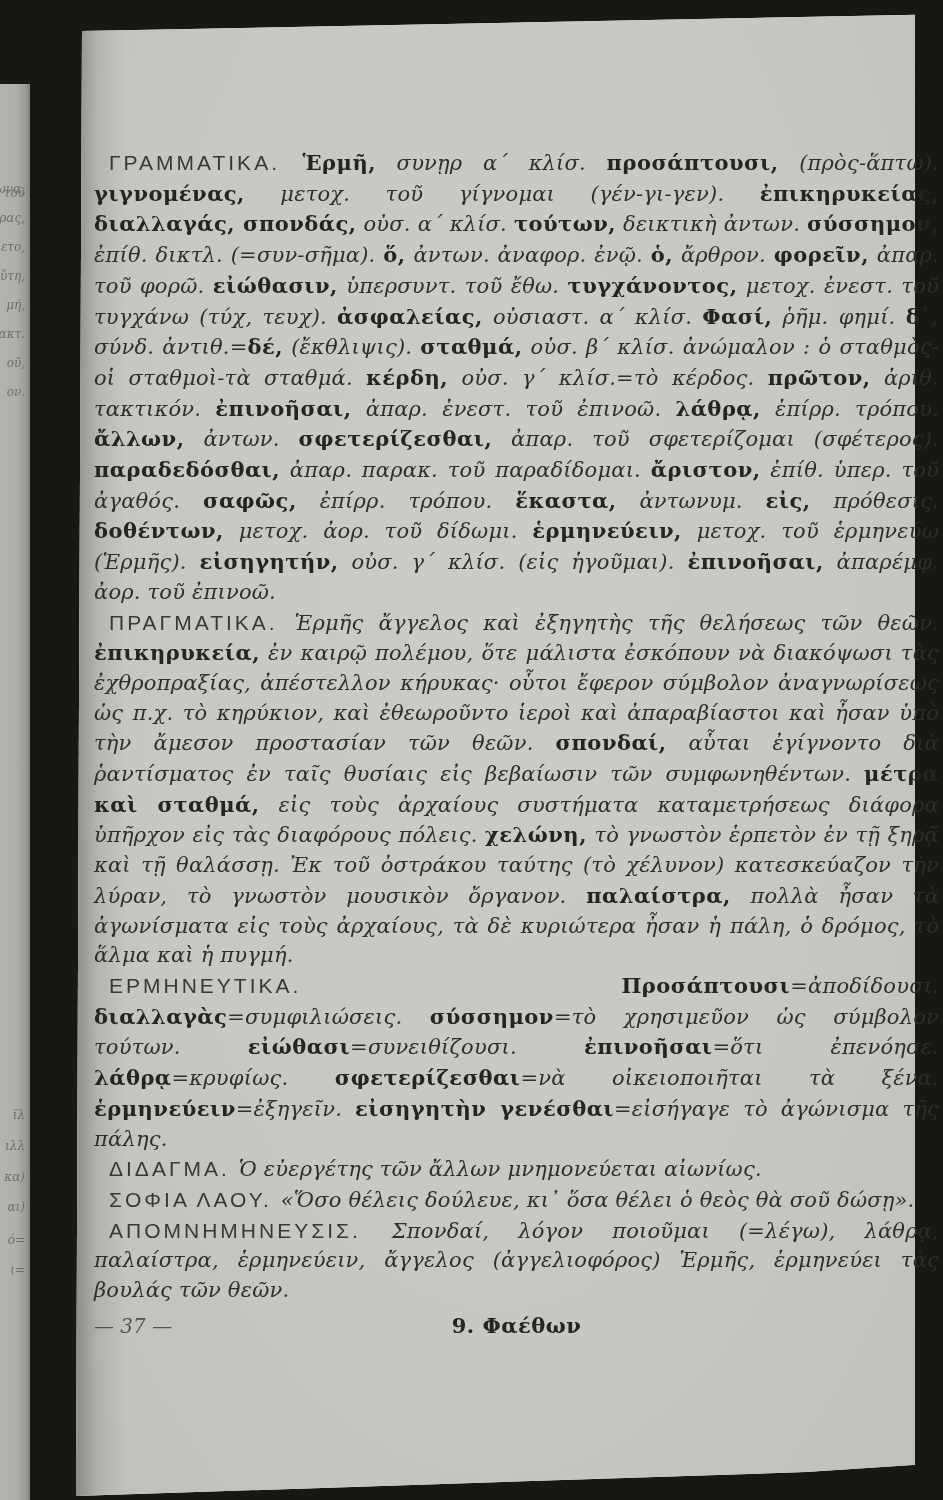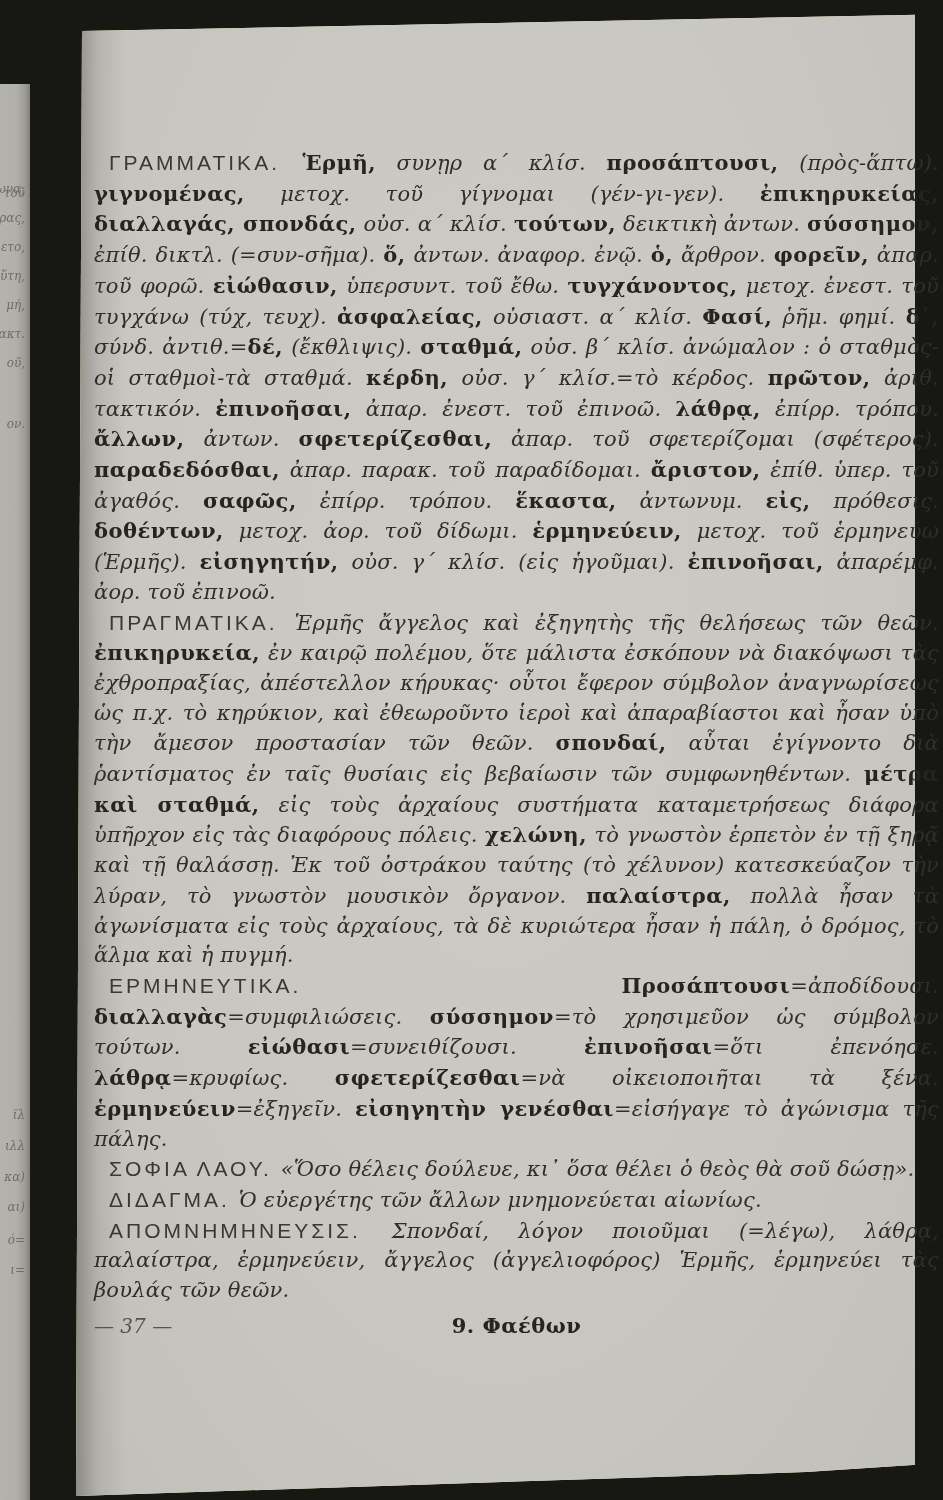--- a/index.html
+++ b/index.html
@@ -84,38 +84,38 @@
 
   <div class="facing-edge">
       <div class="frag" style="top: 68px; margin-top: 34px;">τοῦ</div>
       <div class="frag" style="top: 98px;">ωνα,</div>
       <div class="frag" style="top: 127px;">ύρας,</div>
       <div class="frag" style="top: 156px;">ετο,</div>
       <div class="frag" style="top: 185px;">αὕτη,</div>
       <div class="frag" style="top: 214px; margin-left: 28px;">μή,</div>
       <div class="frag" style="top: 243px;">ακτ.</div>
       <div class="frag" style="top: 272px;">οῦ,</div>
-      <div class="frag" style="top: 301px; margin-top: 32px;">ον.</div>
+      <div class="frag" style="top: 301px;">ον.</div>
       <div class="frag" style="top: 1024px;">ϊλ</div>
       <div class="frag" style="top: 1055px; text-align: right;">ιλλ</div>
       <div class="frag" style="top: 1086px;">κα)</div>
       <div class="frag" style="top: 1116px;">αι)</div>
       <div class="frag" style="top: 1149px;">ό=</div>
       <div class="frag" style="top: 1179px;">ι=</div>
     </div>
 
   <div class="page">
     <div class="page-inner"></div>
 
     <div class="page-text">
         <p class="para"><span class="seg-h">ΓΡΑΜΜΑΤΙΚΑ. </span><span class="seg-b">Ἑρμῆ,</span><span class="seg-i"> συνῃρ α΄ κλίσ. </span><span class="seg-b">προσάπτουσι,</span><span class="seg-i"> (πρὸς-ἅπτω). </span><span class="seg-b">γιγνομένας,</span><span class="seg-i"> μετοχ. τοῦ γίγνομαι (γέν-γι-γεν). </span><span class="seg-b">ἐπικηρυκείας, διαλλαγάς, σπονδάς,</span><span class="seg-i"> οὐσ. α΄ κλίσ. </span><span class="seg-b">τούτων,</span><span class="seg-i"> δεικτικὴ ἀντων. </span><span class="seg-b">σύσσημον,</span><span class="seg-i"> ἐπίθ. δικτλ. (=συν-σῆμα). </span><span class="seg-b">ὅ,</span><span class="seg-i"> ἀντων. ἀναφορ. ἐνῷ. </span><span class="seg-b">ὁ,</span><span class="seg-i"> ἄρθρον. </span><span class="seg-b">φορεῖν,</span><span class="seg-i"> ἀπαρ. τοῦ φορῶ. </span><span class="seg-b">εἰώθασιν,</span><span class="seg-i"> ὑπερσυντ. τοῦ ἔθω. </span><span class="seg-b">τυγχάνοντος,</span><span class="seg-i"> μετοχ. ἐνεστ. τοῦ τυγχάνω (τύχ, τευχ). </span><span class="seg-b">ἀσφαλείας,</span><span class="seg-i"> οὐσιαστ. α΄ κλίσ. </span><span class="seg-b">Φασί,</span><span class="seg-i"> ῥῆμ. φημί. </span><span class="seg-b">δ᾽,</span><span class="seg-i"> σύνδ. ἀντιθ.=</span><span class="seg-b">δέ,</span><span class="seg-i"> (ἔκθλιψις). </span><span class="seg-b">σταθμά,</span><span class="seg-i"> οὐσ. β΄ κλίσ. ἀνώμαλον : ὁ σταθμὸς-οἱ σταθμοὶ-τὰ σταθμά. </span><span class="seg-b">κέρδη,</span><span class="seg-i"> οὐσ. γ΄ κλίσ.=τὸ κέρδος. </span><span class="seg-b">πρῶτον,</span><span class="seg-i"> ἀριθ. τακτικόν. </span><span class="seg-b">ἐπινοῆσαι,</span><span class="seg-i"> ἀπαρ. ἐνεστ. τοῦ ἐπινοῶ. </span><span class="seg-b">λάθρᾳ,</span><span class="seg-i"> ἐπίρρ. τρόπου. </span><span class="seg-b">ἄλλων,</span><span class="seg-i"> ἀντων. </span><span class="seg-b">σφετερίζεσθαι,</span><span class="seg-i"> ἀπαρ. τοῦ σφετερίζομαι (σφέτερος). </span><span class="seg-b">παραδεδόσθαι,</span><span class="seg-i"> ἀπαρ. παρακ. τοῦ παραδίδομαι. </span><span class="seg-b">ἄριστον,</span><span class="seg-i"> ἐπίθ. ὑπερ. τοῦ ἀγαθός. </span><span class="seg-b">σαφῶς,</span><span class="seg-i"> ἐπίρρ. τρόπου. </span><span class="seg-b">ἕκαστα,</span><span class="seg-i"> ἀντωνυμ. </span><span class="seg-b">εἰς,</span><span class="seg-i"> πρόθεσις. </span><span class="seg-b">δοθέντων,</span><span class="seg-i"> μετοχ. ἀορ. τοῦ δίδωμι. </span><span class="seg-b">ἑρμηνεύειν,</span><span class="seg-i"> μετοχ. τοῦ ἑρμηνεύω (Ἑρμῆς). </span><span class="seg-b">εἰσηγητήν,</span><span class="seg-i"> οὐσ. γ΄ κλίσ. (εἰς ἡγοῦμαι). </span><span class="seg-b">ἐπινοῆσαι,</span><span class="seg-i"> ἀπαρέμφ. ἀορ. τοῦ ἐπινοῶ.</span></p>
         <p class="para"><span class="seg-h">ΠΡΑΓΜΑΤΙΚΑ. </span><span class="seg-i">Ἑρμῆς ἄγγελος καὶ ἐξηγητὴς τῆς θελήσεως τῶν θεῶν. </span><span class="seg-b">ἐπικηρυκεία,</span><span class="seg-i"> ἐν καιρῷ πολέμου, ὅτε μάλιστα ἐσκόπουν νὰ διακόψωσι τὰς ἐχθροπραξίας, ἀπέστελλον κήρυκας· οὗτοι ἔφερον σύμβολον ἀναγνωρίσεως ὡς π.χ. τὸ κηρύκιον, καὶ ἐθεωροῦντο ἱεροὶ καὶ ἀπαραβίαστοι καὶ ἦσαν ὑπὸ τὴν ἄμεσον προστασίαν τῶν θεῶν. </span><span class="seg-b">σπονδαί,</span><span class="seg-i"> αὗται ἐγίγνοντο διὰ ῥαντίσματος ἐν ταῖς θυσίαις εἰς βεβαίωσιν τῶν συμφωνηθέντων. </span><span class="seg-b">μέτρα καὶ σταθμά,</span><span class="seg-i"> εἰς τοὺς ἀρχαίους συστήματα καταμετρήσεως διάφορα ὑπῆρχον εἰς τὰς διαφόρους πόλεις. </span><span class="seg-b">χελώνη,</span><span class="seg-i"> τὸ γνωστὸν ἑρπετὸν ἐν τῇ ξηρᾷ καὶ τῇ θαλάσσῃ. Ἐκ τοῦ ὀστράκου ταύτης (τὸ χέλυνον) κατεσκεύαζον τὴν λύραν, τὸ γνωστὸν μουσικὸν ὄργανον. </span><span class="seg-b">παλαίστρα,</span><span class="seg-i"> πολλὰ ἦσαν τὰ ἀγωνίσματα εἰς τοὺς ἀρχαίους, τὰ δὲ κυριώτερα ἦσαν ἡ πάλη, ὁ δρόμος, τὸ ἅλμα καὶ ἡ πυγμή.</span></p>
         <p class="para"><span class="seg-h">ΕΡΜΗΝΕΥΤΙΚΑ. </span><span class="seg-b">Προσάπτουσι</span><span class="seg-i">=ἀποδίδουσι. </span><span class="seg-b">διαλλαγὰς</span><span class="seg-i">=συμφιλιώσεις. </span><span class="seg-b">σύσσημον</span><span class="seg-i">=τὸ χρησιμεῦον ὡς σύμβολον τούτων. </span><span class="seg-b">εἰώθασι</span><span class="seg-i">=συνειθίζουσι. </span><span class="seg-b">ἐπινοῆσαι</span><span class="seg-i">=ὅτι ἐπενόησε. </span><span class="seg-b">λάθρᾳ</span><span class="seg-i">=κρυφίως. </span><span class="seg-b">σφετερίζεσθαι</span><span class="seg-i">=νὰ οἰκειοποιῆται τὰ ξένα. </span><span class="seg-b">ἑρμηνεύειν</span><span class="seg-i">=ἐξηγεῖν. </span><span class="seg-b">εἰσηγητὴν γενέσθαι</span><span class="seg-i">=εἰσήγαγε τὸ ἀγώνισμα τῆς πάλης.</span></p>
+        <p class="para"><span class="seg-h">ΔΙΔΑΓΜΑ. </span><span class="seg-i">Ὁ εὐεργέτης τῶν ἄλλων μνημονεύεται αἰωνίως.</span></p>
         <p class="para"><span class="seg-h">ΣΟΦΙΑ ΛΑΟΥ. </span><span class="seg-i">«Ὅσο θέλεις δούλευε, κι᾿ ὅσα θέλει ὁ θεὸς θὰ σοῦ δώσῃ».</span></p>
-        <p class="para"><span class="seg-h">ΔΙΔΑΓΜΑ. </span><span class="seg-i">Ὁ εὐεργέτης τῶν ἄλλων μνημονεύεται αἰωνίως.</span></p>
         <p class="para"><span class="seg-h">ΑΠΟΜΝΗΜΗΝΕΥΣΙΣ. </span><span class="seg-i">Σπονδαί, λόγον ποιοῦμαι (=λέγω), λάθρᾳ, παλαίστρα, ἑρμηνεύειν, ἄγγελος (ἀγγελιοφόρος) Ἑρμῆς, ἑρμηνεύει τὰς βουλάς τῶν θεῶν.</span></p>
         <p class="para center"><span class="seg-b">9. Φαέθων</span></p>
       </div>
 
     <div class="page-number">— 37 —</div>
   </div>
 
 </div>
 
 </body></html>

